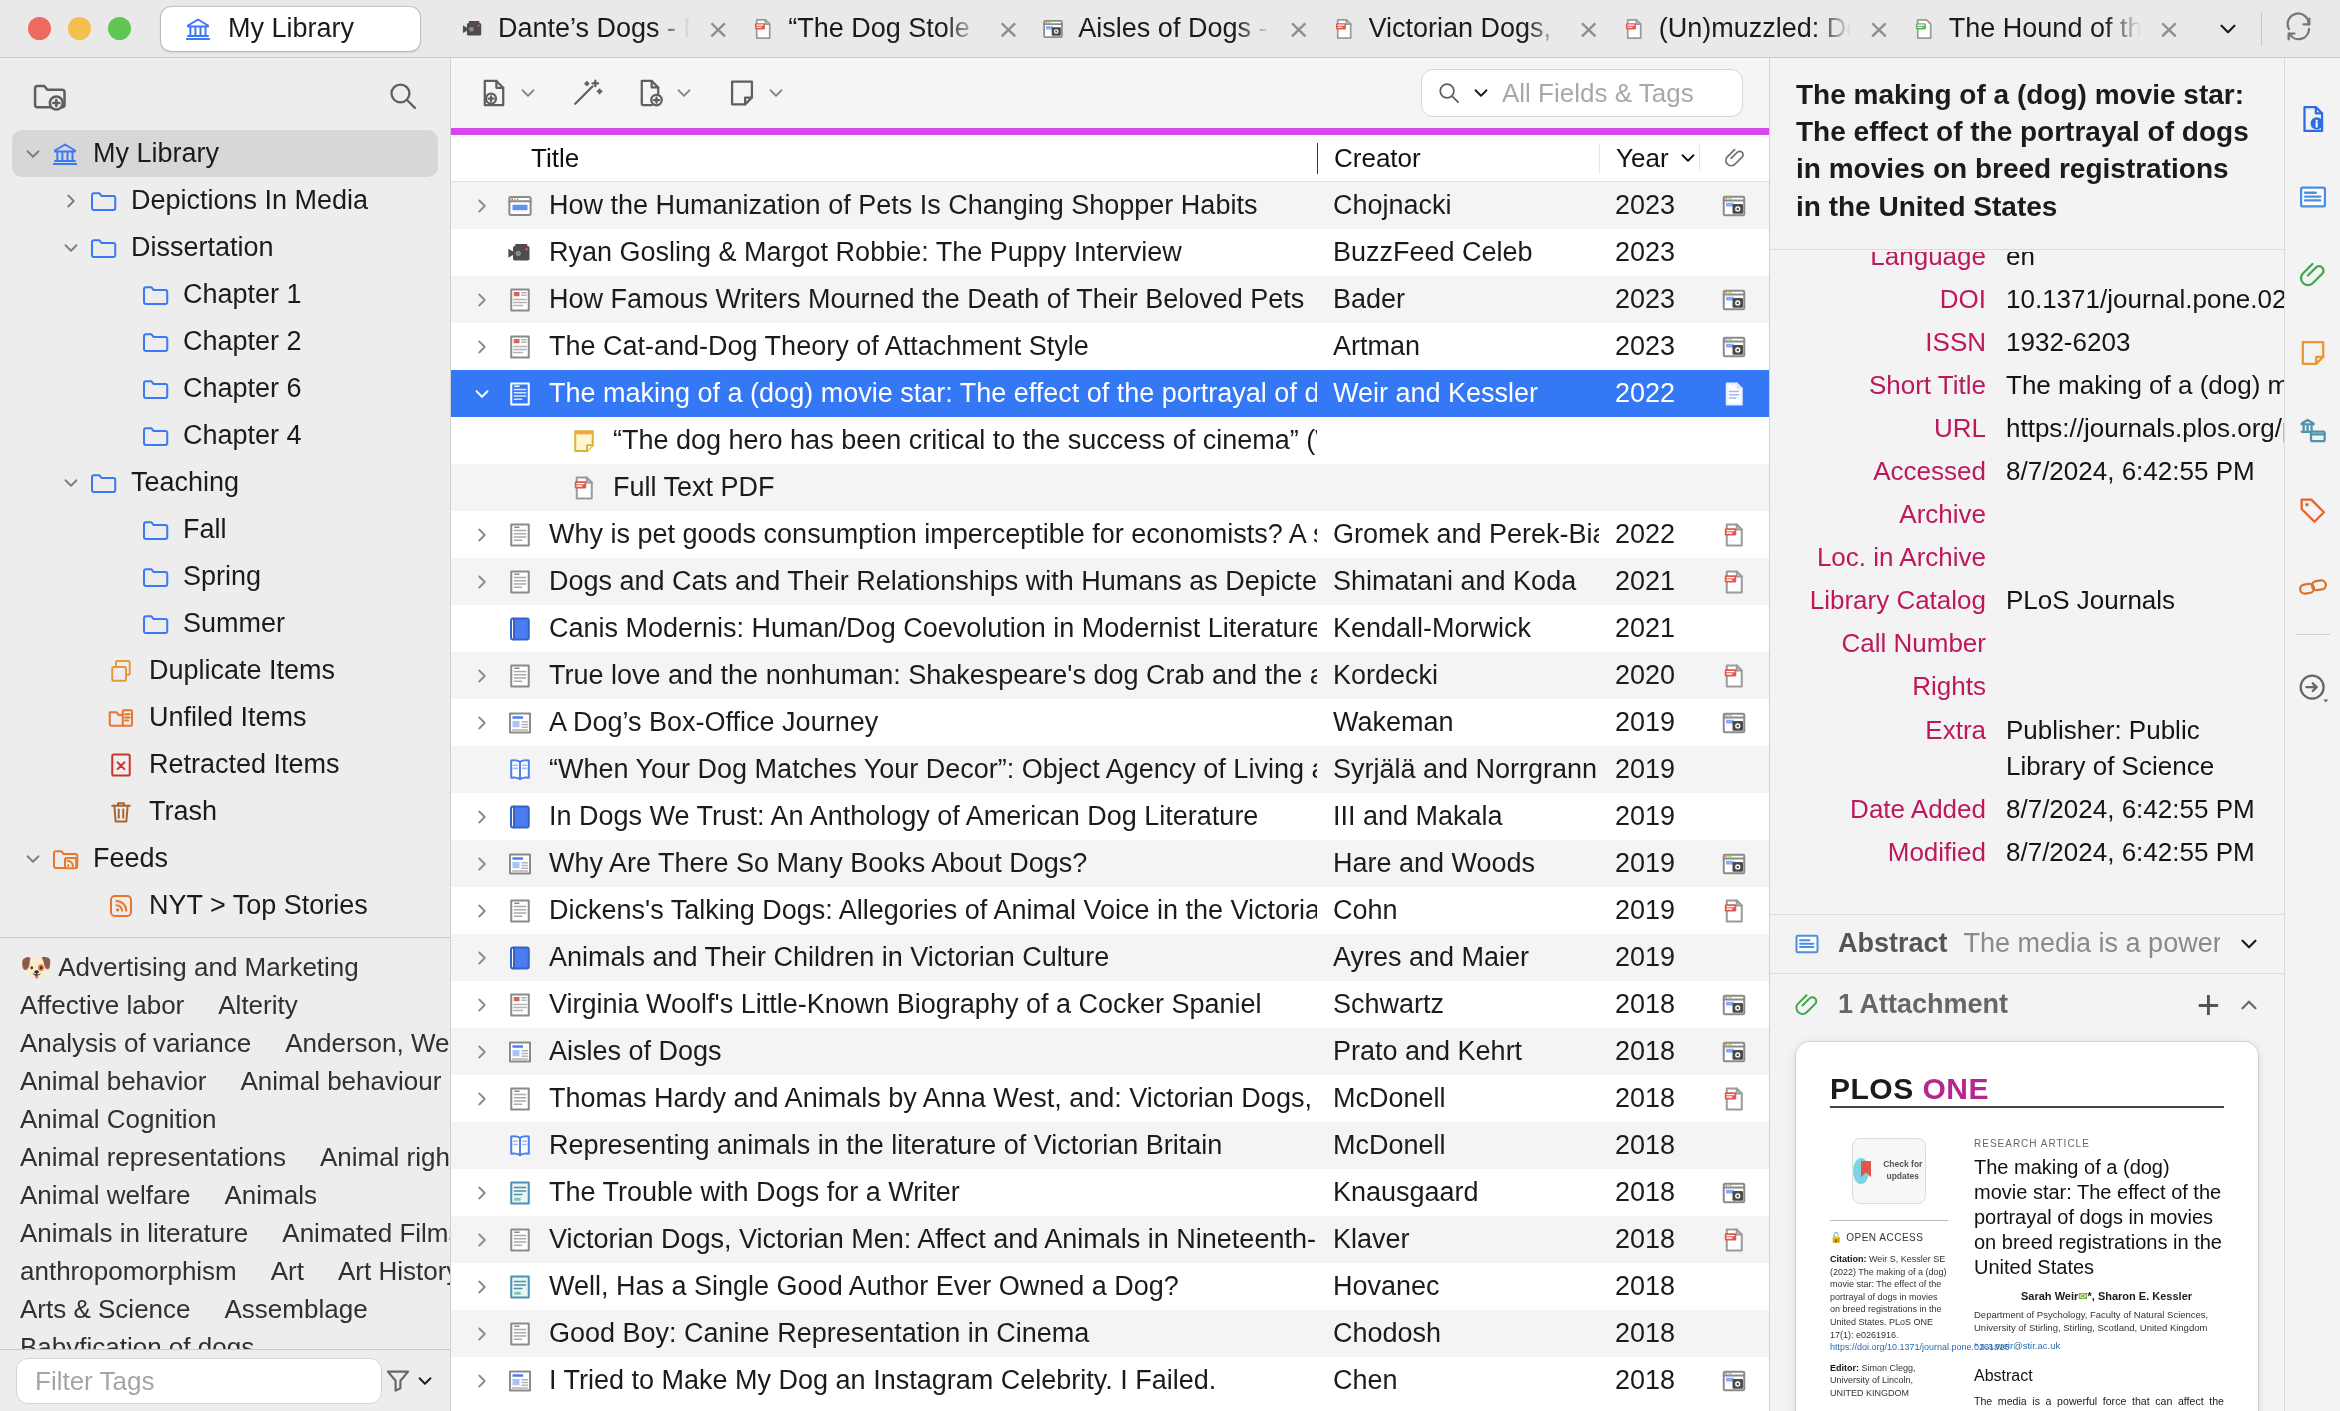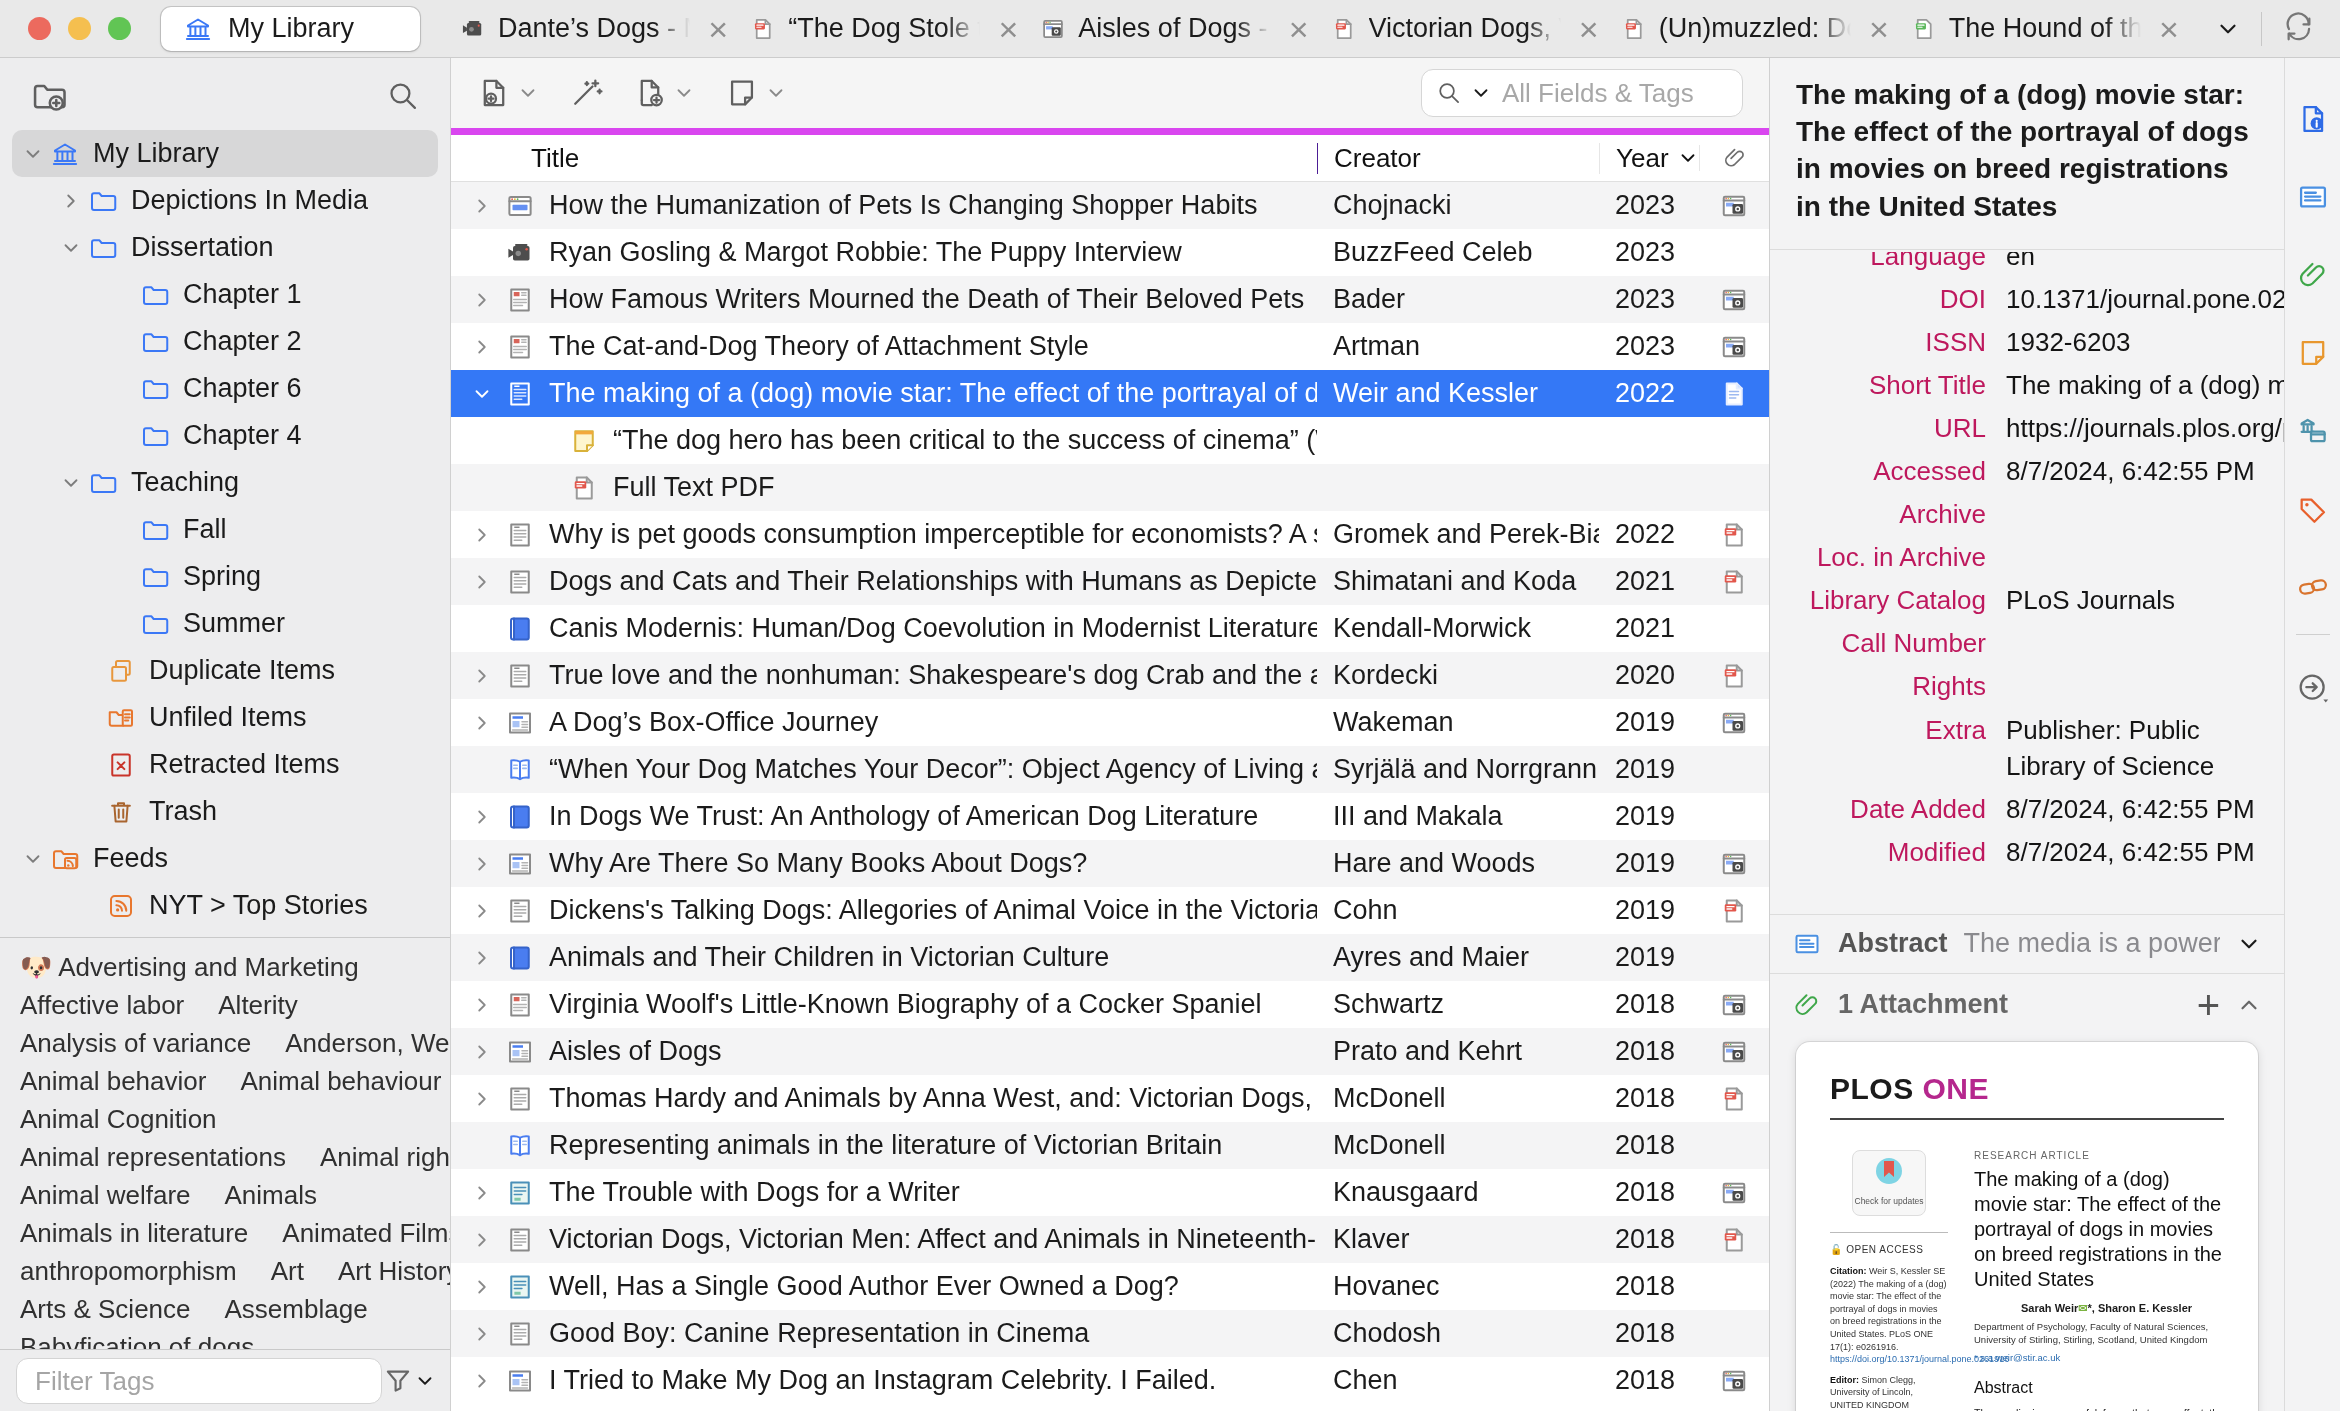--- a/index.html
+++ b/index.html
@@ -89,26 +89,26 @@
   .field.wrap{line-height:36px;padding:4px 0;}
   .field.wrap .fvalue{white-space:normal;}
   .abstract-row{margin-top:40px;border-top:1px solid #DCDCDC;height:58px;flex:none;display:flex;align-items:center;gap:16px;padding:0 22px;}
   .abstract-word{font-weight:bold;color:#555;}
   .abstract-preview{flex:1;min-width:0;color:#8A8A8E;white-space:nowrap;overflow:hidden;}
   .attach-header{border-top:1px solid #DCDCDC;height:62px;flex:none;display:flex;align-items:center;gap:16px;padding:0 22px;color:#666;}
   .attach-count{font-weight:bold;flex:1;}
   .plusbtn{color:#555;font-size:40px;line-height:1;font-weight:300;}
   .pdf-card{margin:6px 26px 0;background:#fff;border-radius:14px;flex:none;height:680px;overflow:hidden;
     box-shadow:0 0 0 1px rgba(0,0,0,.09),0 2px 10px rgba(0,0,0,.13);padding:30px 34px;box-sizing:border-box;}
-  .plos-head{font-size:30px;font-weight:bold;letter-spacing:.5px;border-bottom:2px solid #444;padding-bottom:12px;}
+  .plos-head{font-size:30px;font-weight:bold;letter-spacing:.5px;border-bottom:2px solid #444;}
   .plos-one{color:#B5278D;}
   .pdf-cols{display:flex;gap:26px;margin-top:30px;}
   .pdf-left{width:118px;flex:none;font-size:9px;line-height:1.4;color:#333;}
   .check-badge{width:72px;height:64px;border:1px solid #ddd;border-radius:8px;background:#F7F7F7;margin:0 auto;
-    display:flex;flex-direction:column;align-items:center;justify-content:center;gap:12px;font-size:8.5px;color:#555;text-align:center;}
+    display:flex;align-items:center;justify-content:center;gap:12px;font-size:8.5px;color:#555;text-align:center;font-weight:bold;}
   .check-circ{width:26px;height:26px;border-radius:50%;background:#7FD4E4;position:relative;}
   .check-rib{position:absolute;left:8px;top:3px;width:10px;height:16px;background:#E2574C;clip-path:polygon(0 0,100% 0,100% 100%,50% 72%,0 100%);}
   .pdf-rule{border-top:1px solid #bbb;margin:16px 0 10px;}
   .oa{font-size:10px;letter-spacing:.5px;color:#333;margin-bottom:8px;}
   .pdf-block{margin-bottom:8px;}
   .pdf-block b{color:#111;}
   .plink{color:#2B6CB0;}
   .pdf-right{flex:1;min-width:0;}
   .kicker{font-size:10px;letter-spacing:1px;color:#666;}
   .ptitle{font-size:20px;line-height:1.25;color:#111;margin-top:6px;font-weight:500;}

